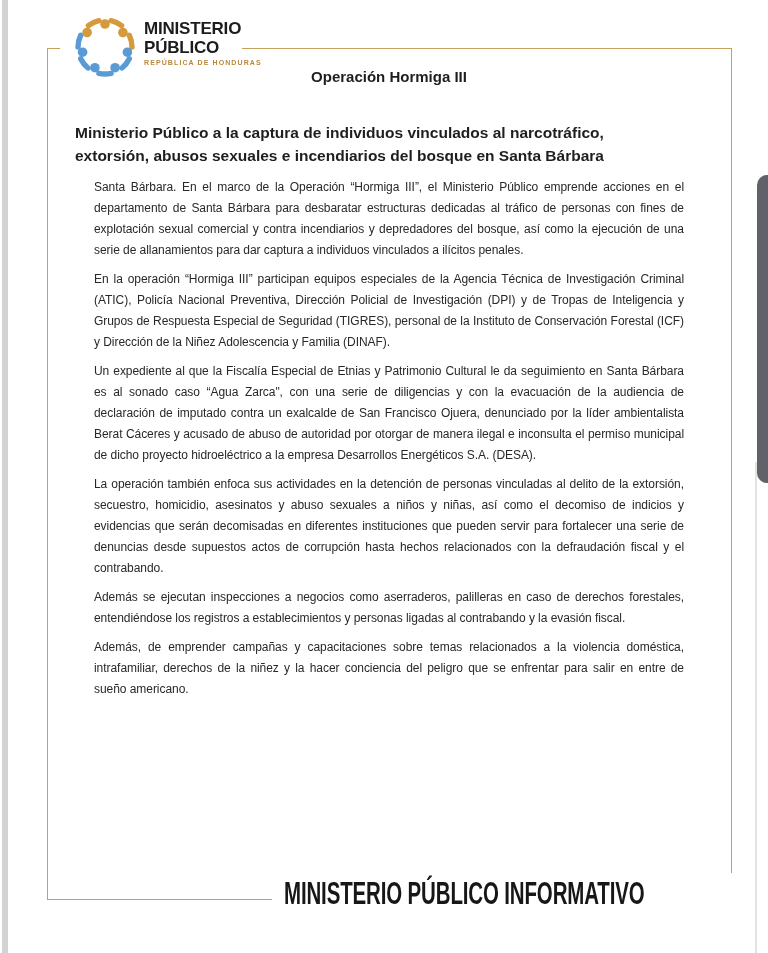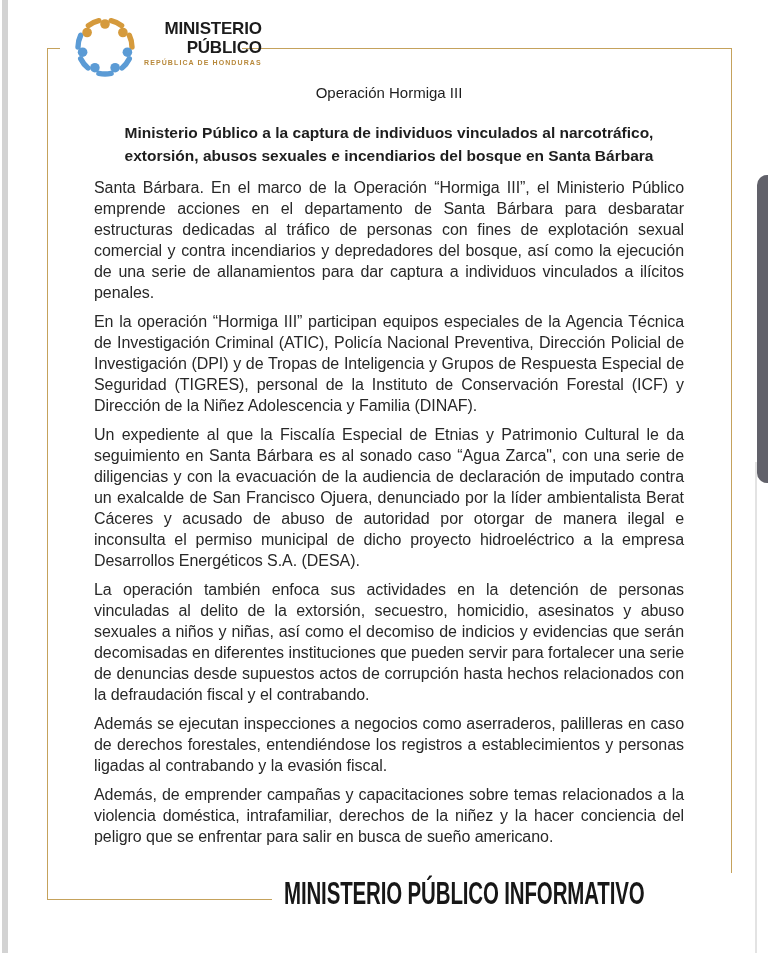--- a/index.html
+++ b/index.html
@@ -10,28 +10,28 @@
   
   .scan-strip-left{position:absolute;left:2px;top:0;width:6px;height:953px;background:#d3d3d3;}
   .photo-shadow-right{position:absolute;right:0;top:175px;width:11px;height:308px;background:#61616a;border-radius:10px 0 0 10px;}
   .paper-edge-right{position:absolute;left:755px;top:462px;width:2px;height:491px;background:#e3e3e3;}
   
   .frame{position:absolute;left:47px;top:48px;width:683px;height:850px;border:1.5px solid #c5a25c;}
   
   .logo{position:absolute;left:60px;top:13px;width:182px;height:68px;background:#ffffff;display:flex;align-items:flex-start;}
   .logo-ring{position:absolute;left:14px;top:3px;width:62px;height:62px;}
   .logo-text{position:absolute;left:84px;top:6px;white-space:nowrap;}
-  .logo-line{font-weight:bold;font-size:17px;line-height:19px;letter-spacing:-0.2px;color:#1c1c1c;text-align:right;}
+  .logo-line{font-weight:bold;font-size:17px;line-height:19px;letter-spacing:-0.2px;color:#1c1c1c;}
   .logo-tagline{margin-top:2px;font-weight:bold;font-size:7px;letter-spacing:1.1px;color:#b8893b;}
   
-  .doc-title{position:absolute;left:94px;top:84px;width:590px;text-align:center;font-weight:normal;font-size:15px;line-height:18px;color:#1e1e1e;}
-  .doc-headline{position:absolute;left:88px;top:121px;width:602px;text-align:center;font-weight:bold;font-size:15.5px;line-height:23px;color:#1e1e1e;}
+  .doc-title{position:absolute;left:94px;top:68px;width:590px;text-align:center;font-weight:bold;font-size:15px;line-height:18px;color:#1e1e1e;}
+  .doc-headline{position:absolute;left:75px;top:121px;width:602px;font-weight:bold;font-size:15.5px;line-height:23px;color:#1e1e1e;}
   
   .article{position:absolute;left:94px;top:177px;width:590px;}
-  .article p{margin:0 0 8px 0;font-size:16px;line-height:21px;letter-spacing:-0.05px;text-align:justify;color:#282828;}
+  .article p{margin:0 0 8px 0;font-size:12px;line-height:21px;letter-spacing:-0.05px;text-align:justify;color:#282828;}
   
   .footer-banner{
     position:absolute;left:272px;top:873px;height:41px;background:#ffffff;
     padding:0 12px;display:flex;align-items:center;white-space:nowrap;
   }
   .footer-text{
     font-weight:bold;font-size:31px;color:#171717;letter-spacing:-0.2px;
     transform:scaleX(0.66);transform-origin:left center;display:inline-block;
   }
 </style>
@@ -79,21 +79,21 @@
     <div>Ministerio Público a la captura de individuos vinculados al narcotráfico,</div>
     <div>extorsión, abusos sexuales e incendiarios del bosque en Santa Bárbara</div>
   </div>
 
   <div class="article">
     <p>Santa Bárbara. En el marco de la Operación “Hormiga III”, el Ministerio Público emprende acciones en el departamento de Santa Bárbara para desbaratar estructuras dedicadas al tráfico de personas con fines de explotación sexual comercial y contra incendiarios y depredadores del bosque, así como la ejecución de una serie de allanamientos para dar captura a individuos vinculados a ilícitos penales.</p>
     <p>En la operación “Hormiga III” participan equipos especiales de la Agencia Técnica de Investigación Criminal (ATIC), Policía Nacional Preventiva, Dirección Policial de Investigación (DPI) y de Tropas de Inteligencia y Grupos de Respuesta Especial de Seguridad (TIGRES), personal de la Instituto de Conservación Forestal (ICF) y Dirección de la Niñez Adolescencia y Familia (DINAF).</p>
     <p>Un expediente al que la Fiscalía Especial de Etnias y Patrimonio Cultural le da seguimiento en Santa Bárbara es al sonado caso “Agua Zarca", con una serie de diligencias y con la evacuación de la audiencia de declaración de imputado contra un exalcalde de San Francisco Ojuera, denunciado por la líder ambientalista Berat Cáceres y acusado de abuso de autoridad por otorgar de manera ilegal e inconsulta el permiso municipal de dicho proyecto hidroeléctrico a la empresa Desarrollos Energéticos S.A. (DESA).</p>
     <p>La operación también enfoca sus actividades en la detención de personas vinculadas al delito de la extorsión, secuestro, homicidio, asesinatos y abuso sexuales a niños y niñas, así como el decomiso de indicios y evidencias que serán decomisadas en diferentes instituciones que pueden servir para fortalecer una serie de denuncias desde supuestos actos de corrupción hasta hechos relacionados con la defraudación fiscal y el contrabando.</p>
     <p>Además se ejecutan inspecciones a negocios como aserraderos, palilleras en caso de derechos forestales, entendiéndose los registros a establecimientos y personas ligadas al contrabando y la evasión fiscal.</p>
-    <p>Además, de emprender campañas y capacitaciones sobre temas relacionados a la violencia doméstica, intrafamiliar, derechos de la niñez y la hacer conciencia del peligro que se enfrentar para salir en busca de sueño americano.</p>
+    <p>Además, de emprender campañas y capacitaciones sobre temas relacionados a la violencia doméstica, intrafamiliar, derechos de la niñez y la hacer conciencia del peligro que se enfrentar para salir en entre de sueño americano.</p>
   </div>
 
   <div class="footer-banner">
     <span class="footer-text">MINISTERIO PÚBLICO INFORMATIVO</span>
   </div>
 
   <div class="photo-shadow-right"></div>
   <div class="paper-edge-right"></div>
 
 </div>

